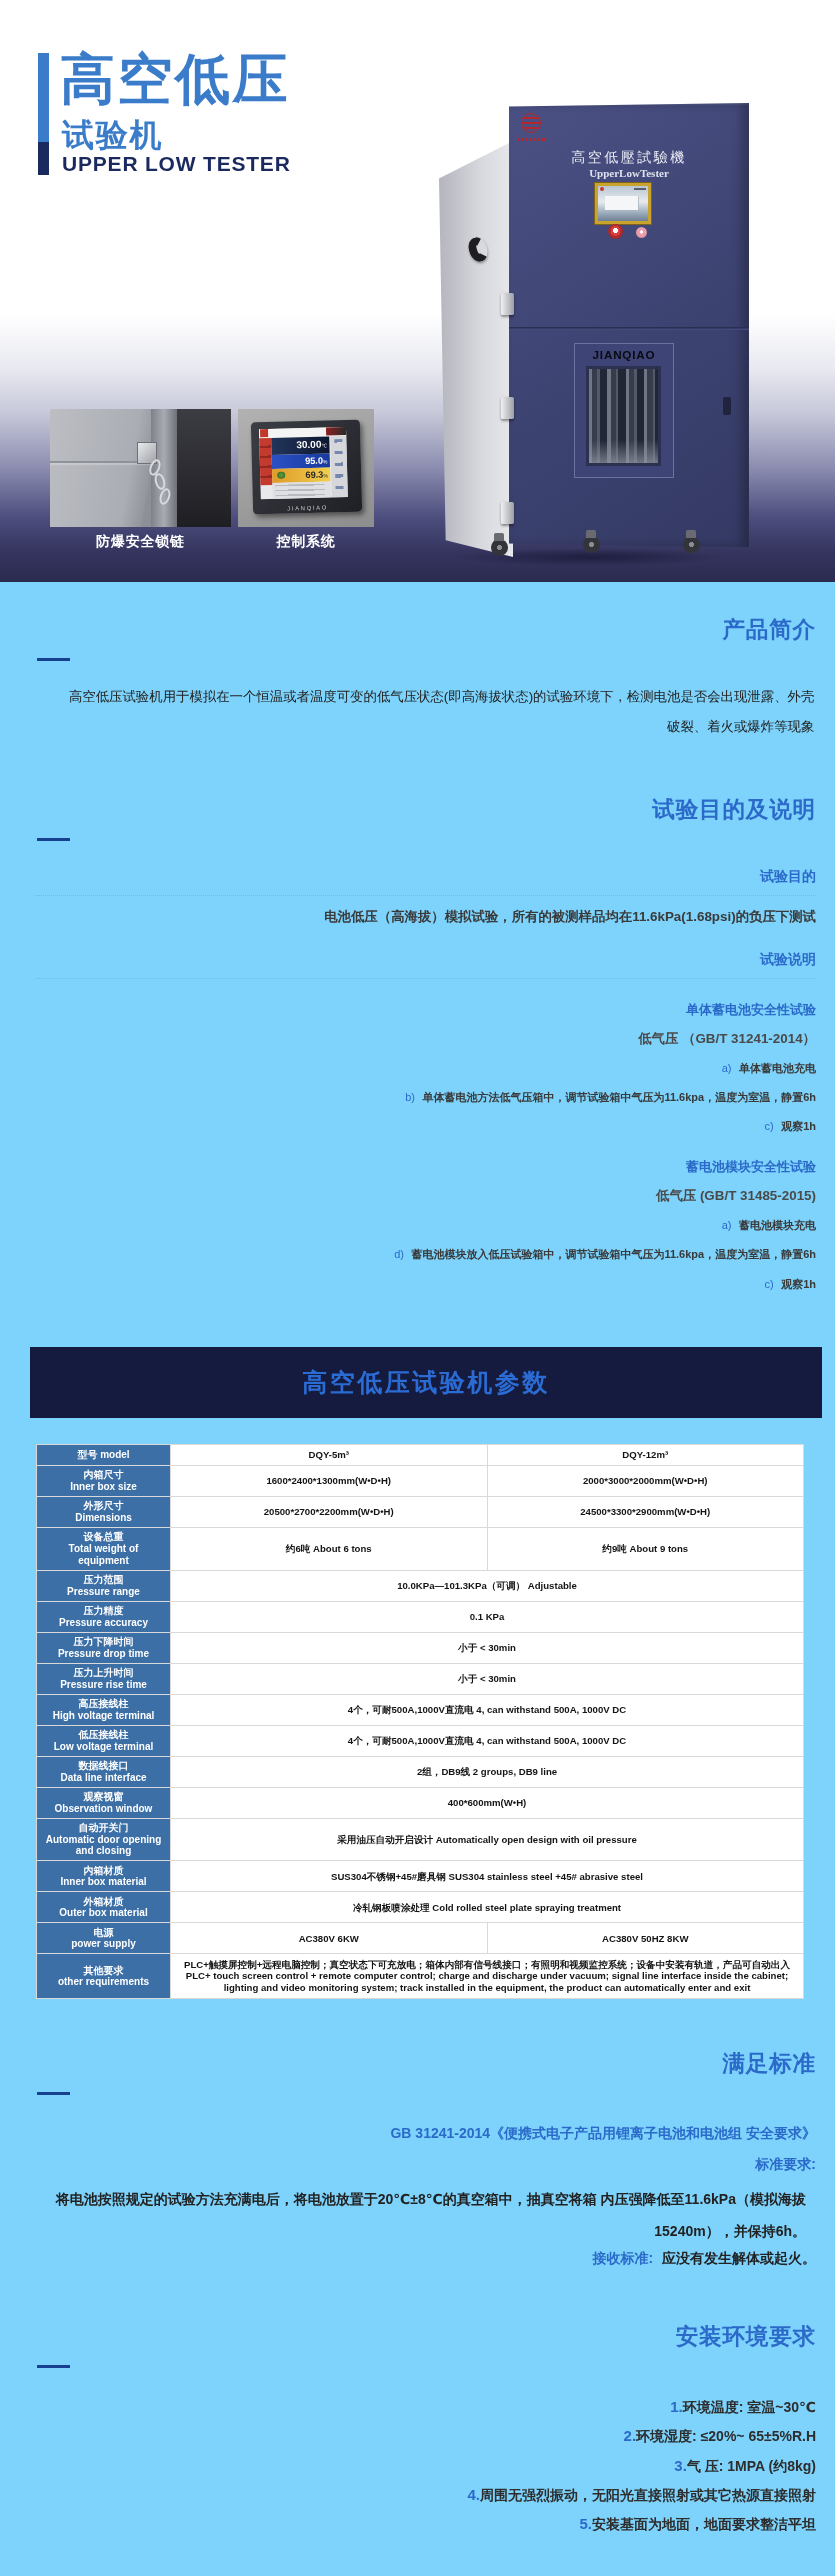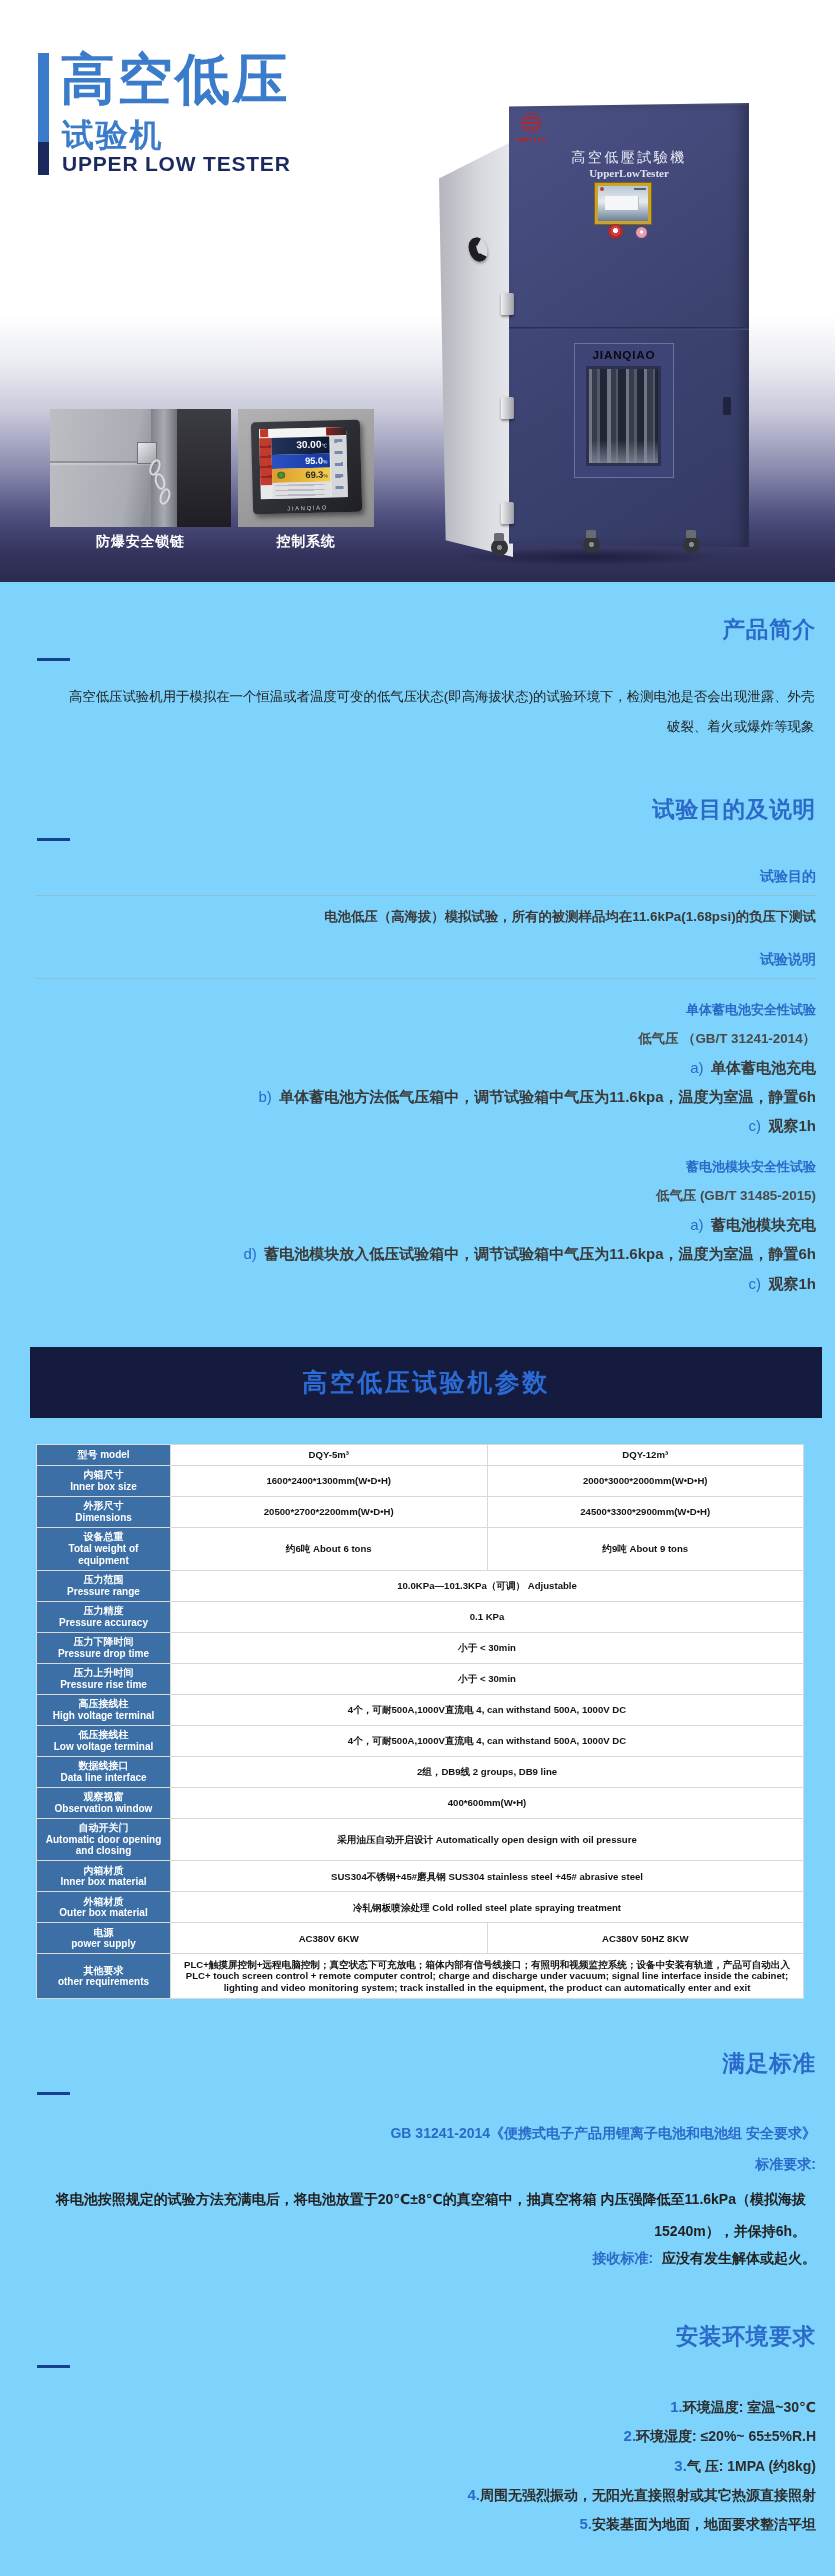--- a/index.html
+++ b/index.html
@@ -112,21 +112,21 @@
   .sec-intro { top:614px; }
   .intro-body { margin-top:21px; font-size:13.4px; font-weight:normal; color:#222; line-height:30px; text-indent:2em; padding-right:1.7px; }
 
   .sec-purpose { top:794px; }
   .sub-head { margin-top:27.6px; border-bottom:0.8px dotted #a9a9a9; padding:0 0 8.4px 5px; }
   .sub-head.second { margin-top:25px; }
   .sub-label { font-size:14px; font-weight:bold; color:#2b6ac9; }
   .sub-body { margin-top:12.5px; font-size:13.4px; font-weight:bold; color:#3a3a3a; padding-left:5px; }
   .grp-title { margin-top:22px; font-size:13px; font-weight:bold; color:#2b6ac9; padding-left:5px; }
   .grp-sub { margin-top:11px; font-size:13.4px; font-weight:bold; color:#4a4a4a; padding-left:5px; }
-  .step { margin-top:11px; font-size:15px; font-weight:bold; color:#3a3a3a; padding-left:5px; line-height:18.4px; }
+  .step { margin-top:11px; font-size:11px; font-weight:bold; color:#3a3a3a; padding-left:5px; line-height:18.4px; }
   .step .step-k { color:#2b6ac9; margin-right:7.5px; font-weight:normal; }
 
   .sec-banner { position:absolute; top:1347px; left:30px; width:792px; height:71px; background:#141b3e;
     display:flex; align-items:center; justify-content:center; }
   .banner-title { font-size:25px; font-weight:bold; color:#2b6bd4; letter-spacing:2.5px; }
 
   .sec-table { position:absolute; top:1444px; left:36px; width:768px; }
   table.params { width:100%; border-collapse:collapse; table-layout:fixed; }
   table.params td { border:0.8px solid #d9d9d9; }
   td.lbl { width:134px; background:#3b6fa6; color:#ffffff; text-align:center; font-size:10px; font-weight:bold;

